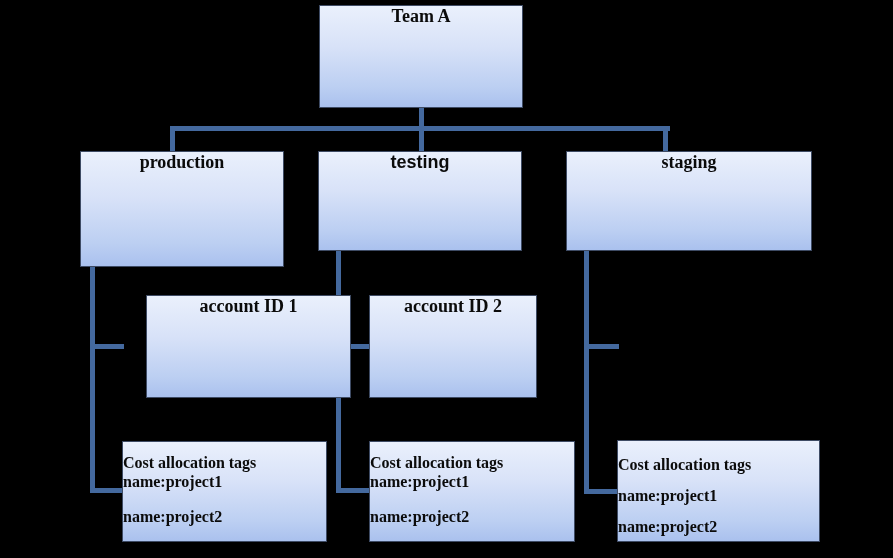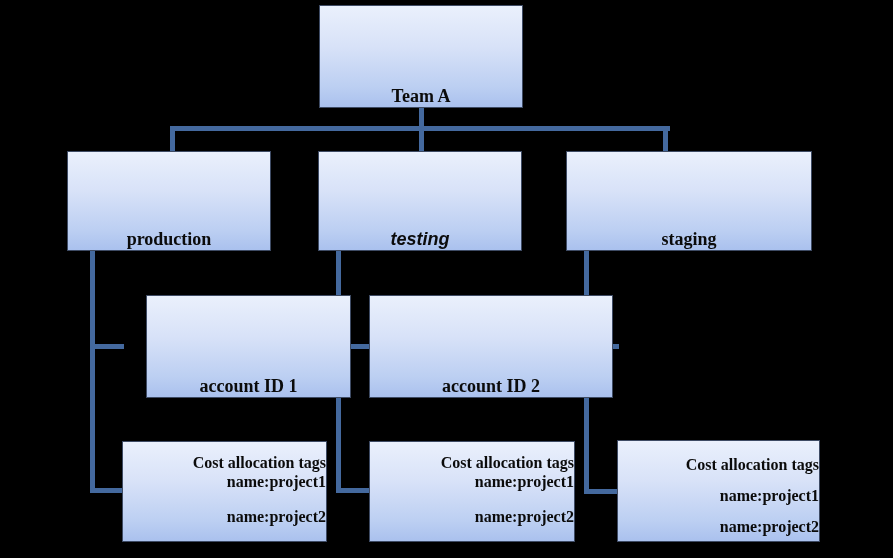--- a/index.html
+++ b/index.html
@@ -14,21 +14,21 @@
     background: #000000;
     overflow: hidden;
     font-family: "Liberation Serif", "DejaVu Serif", serif;
   }
   .node {
     position: absolute;
     box-sizing: border-box;
     background: linear-gradient(180deg, #eaf0fc 0%, #d8e2f8 40%, #bccff2 80%, #aac1ee 100%);
     border: 1.5px solid #3e4b64;
     display: flex;
-    align-items: flex-end;
+    align-items: flex-start;
     justify-content: center;
     text-align: center;
     color: #0b0b0b;
     font-weight: bold;
     font-size: 18px;
   }
   .node.sans {
     font-family: "Liberation Sans", "DejaVu Sans", sans-serif;
   }
   .cost-node {
@@ -70,34 +70,34 @@
   <div class="connector" style="left:336px; top:344px; width:35px; height:5px;"></div>
   <div class="connector" style="left:584px; top:344px; width:35px; height:5px;"></div>
   <div class="connector" style="left:90px;  top:488px; width:34px; height:5px;"></div>
   <div class="connector" style="left:336px; top:488px; width:35px; height:5px;"></div>
   <div class="connector" style="left:584px; top:489px; width:35px; height:5px;"></div>
 
   <div class="node" style="left:319px; top:5px; width:204px; height:103px;">
     <span>Team A</span>
   </div>
 
-  <div class="node" style="left:67px; top:151px; width:204px; height:100px;">
+  <div class="node" style="left:80px; top:151px; width:204px; height:116px;">
     <span>production</span>
   </div>
-  <div class="node sans" style="left:318px; top:151px; width:204px; height:100px;font-style:italic;">
+  <div class="node sans" style="left:318px; top:151px; width:204px; height:100px;">
     <span>testing</span>
   </div>
   <div class="node" style="left:566px; top:151px; width:246px; height:100px;">
     <span>staging</span>
   </div>
 
   <div class="node" style="left:122px; top:295px; width:205px; height:103px;margin-left:24px;">
     <span>account ID 1</span>
   </div>
-  <div class="node" style="left:369px; top:295px; width:244px; height:103px;">
+  <div class="node" style="left:369px; top:295px; width:168px; height:103px;">
     <span>account ID 2</span>
   </div>
 
   <div class="node cost-node cost-variant-a" style="left:122px; top:441px; width:205px; height:101px;">
     <div class="cost-title">Cost allocation tags</div>
     <div class="tag1">name:project1</div>
     <div class="tag2">name:project2</div>
   </div>
   <div class="node cost-node cost-variant-a" style="left:369px; top:441px; width:206px; height:101px;">
     <div class="cost-title">Cost allocation tags</div>

